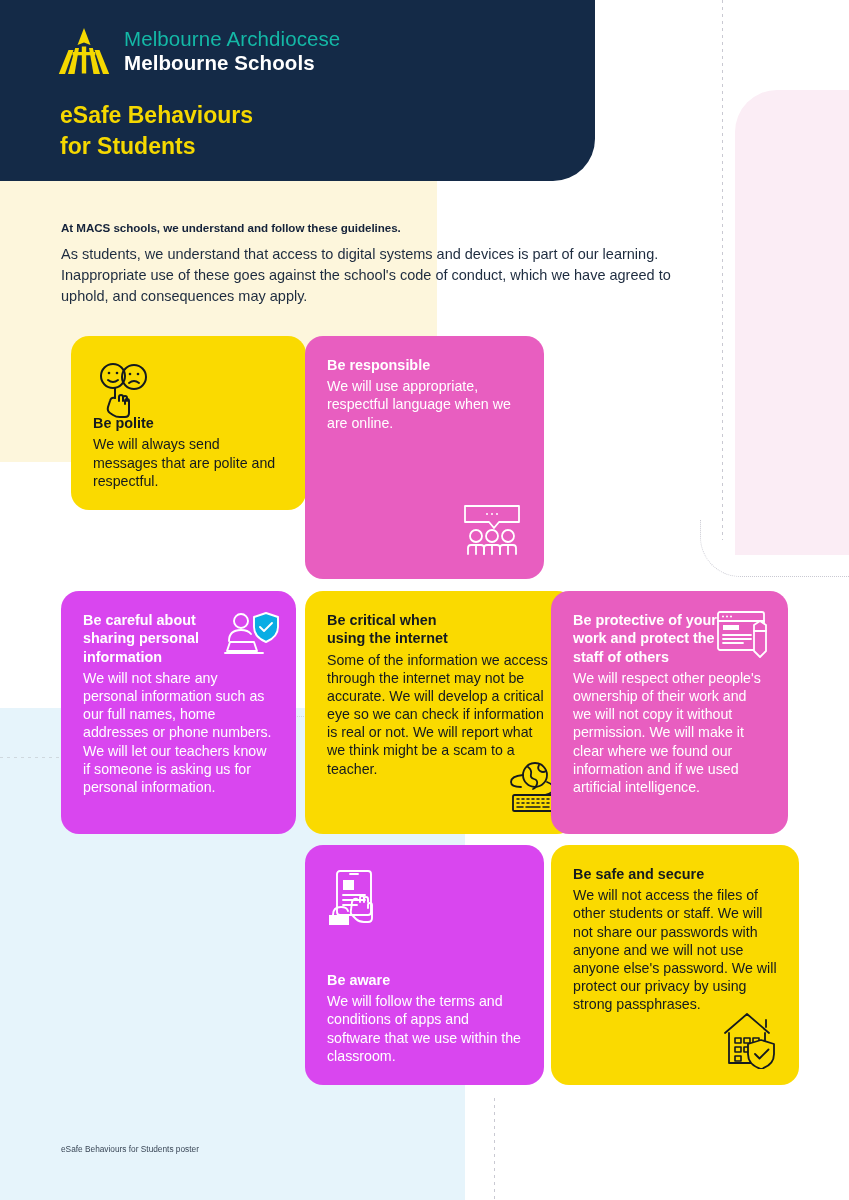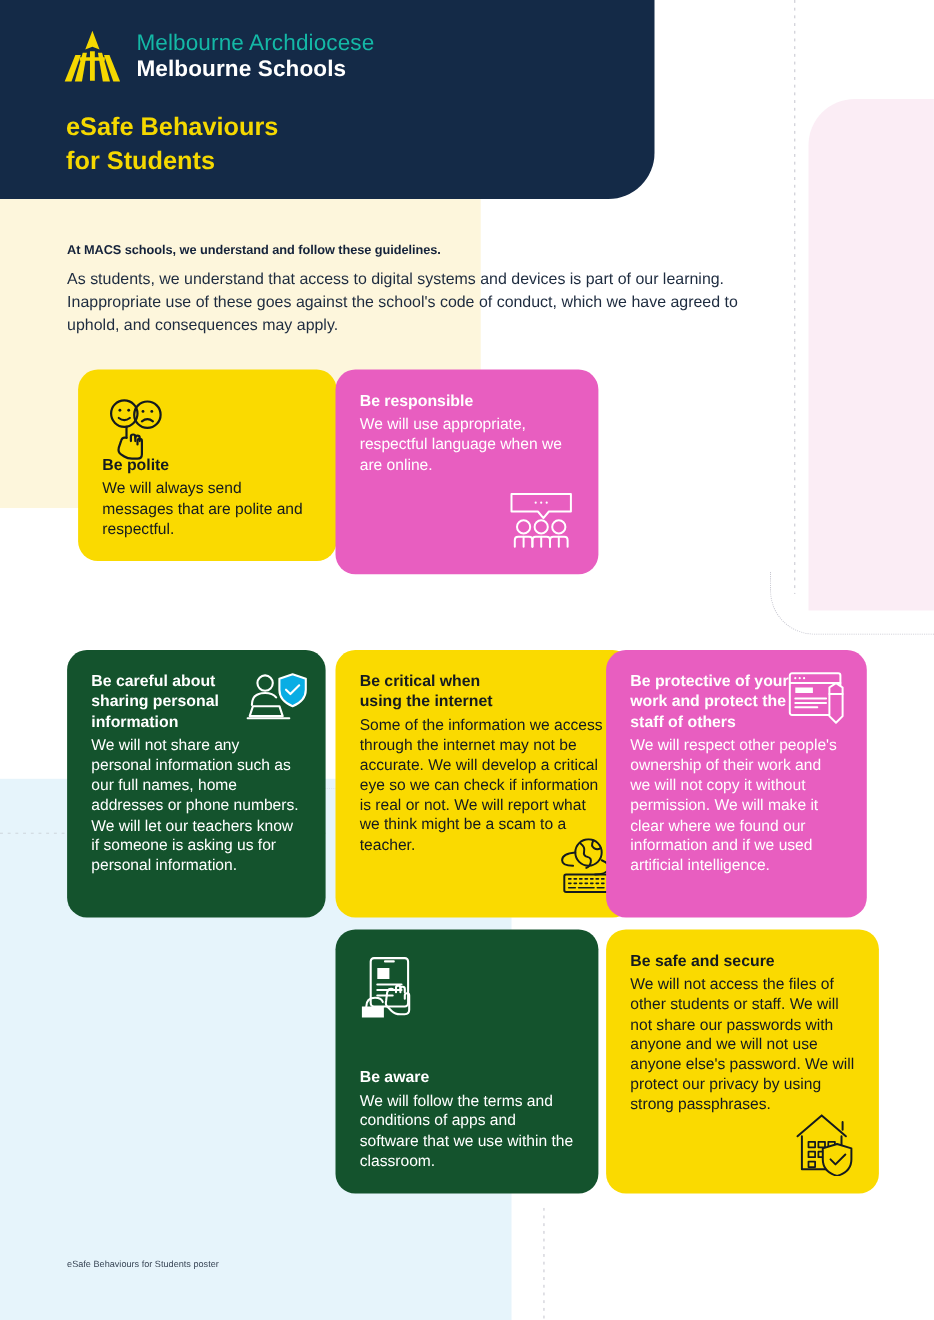--- a/index.html
+++ b/index.html
@@ -74,29 +74,29 @@
   }
   .intro-body{font-size:14.5px;color:#1D2B3F;line-height:1.44;}
 
   
   .card{
     position:absolute;border-radius:18px;box-sizing:border-box;
     padding:20px 22px 20px 22px;overflow:hidden;
   }
   .card.yellow{background:#FADA00;color:#141A1F;}
   .card.pink{background:#E85EC0;color:#ffffff;}
-  .card.blue{background:#14532d;color:#ffffff;}
+  .card.blue{background:#d946ef;color:#ffffff;}
   .card-title{font-size:14.4px;font-weight:700;line-height:1.27;margin:0 0 3px 0;}
   .card-body{font-size:14.2px;line-height:1.28;}
   .card.bottom-text{display:flex;flex-direction:column;justify-content:flex-end;}
   .card-icon{position:absolute;pointer-events:none;}
 
   
   #card-polite{left:71px;top:336px;width:235px;height:174px;}
-  #card-responsible{left:305px;top:336px;width:239px;height:186px;}
+  #card-responsible{left:305px;top:336px;width:239px;height:243px;}
   #card-sharing{left:61px;top:591px;width:235px;height:243px;}
   #card-critical{left:305px;top:591px;width:270px;height:243px;}
   #card-protective{left:551px;top:591px;width:237px;height:243px;}
   #card-aware{left:305px;top:845px;width:239px;height:240px;}
   #card-secure{left:551px;top:845px;width:248px;height:240px;}
 
   
   #icon-polite{left:22px;top:25px;width:64px;height:64px;}
   #icon-responsible{right:22px;bottom:22px;width:60px;height:54px;}
   #icon-sharing{right:16px;top:20px;width:56px;height:50px;}

